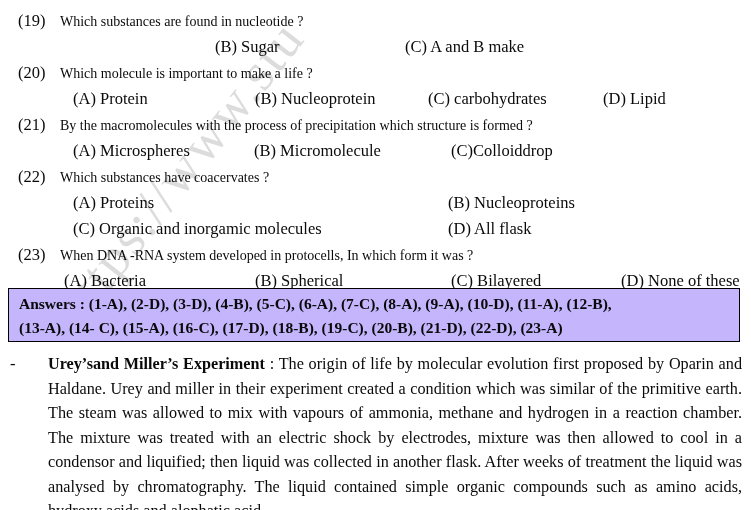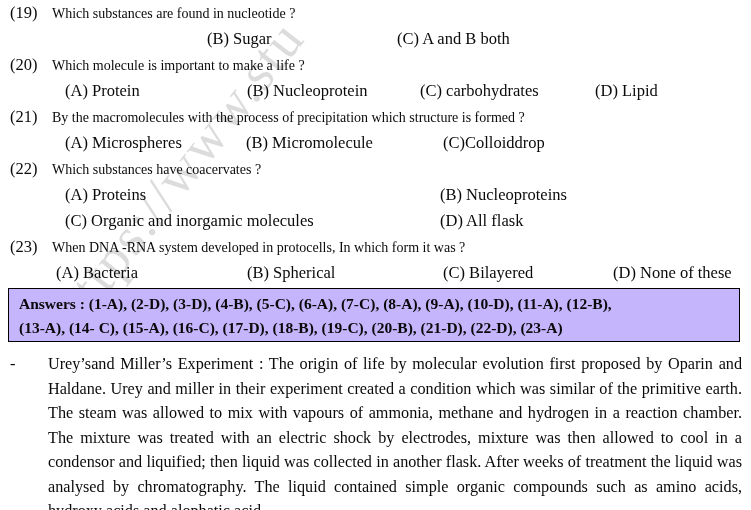--- a/index.html
+++ b/index.html
@@ -39,21 +39,21 @@
     opacity: 0.85;
     white-space: nowrap;
     transform: rotate(-52deg);
     transform-origin: 0 0;
   }
 
   
   #page {
     position: relative;
     z-index: 10;
-    padding: 0;
+    padding: 8px;
   }
 
   .q-block {
     position: relative;
   }
 
   .q-line {
     display: flex;
     align-items: baseline;
     font-size: 16.5px;
@@ -125,41 +125,41 @@
     line-height: 24.5px;
   }
   #para-block .para-body {
     margin-left: 48px;
     margin-right: 9px;
     text-align: justify;
     font-size: 16.2px;
     line-height: 24.5px;
   }
   #para-block .para-title {
-    font-weight: normal;
+    font-weight: bold;
     margin-top: 13px;
   }
 </style>
 </head>
 <body>
 
 <div id="watermark">
   <div class="wm-text">https://www.stu</div>
 </div>
 
 <div id="page">
 
   <div class="q-block">
     <div class="q-line">
       <span class="q-num">(19)</span>
       <span class="q-text">Which substances are found in nucleotide ?</span>
     </div>
     <div class="opt-line">
       <span class="opt" style="left:207px">(B) Sugar</span>
-      <span class="opt" style="left:397px">(C) A and B both</span>
+      <span class="opt" style="left:397px">(C) A and B make</span>
     </div>
   </div>
 
   <div class="q-block">
     <div class="q-line">
       <span class="q-num">(20)</span>
       <span class="q-text">Which molecule is important to make a life ?</span>
     </div>
     <div class="opt-line">
       <span class="opt" style="left:65px">(A) Protein</span>

